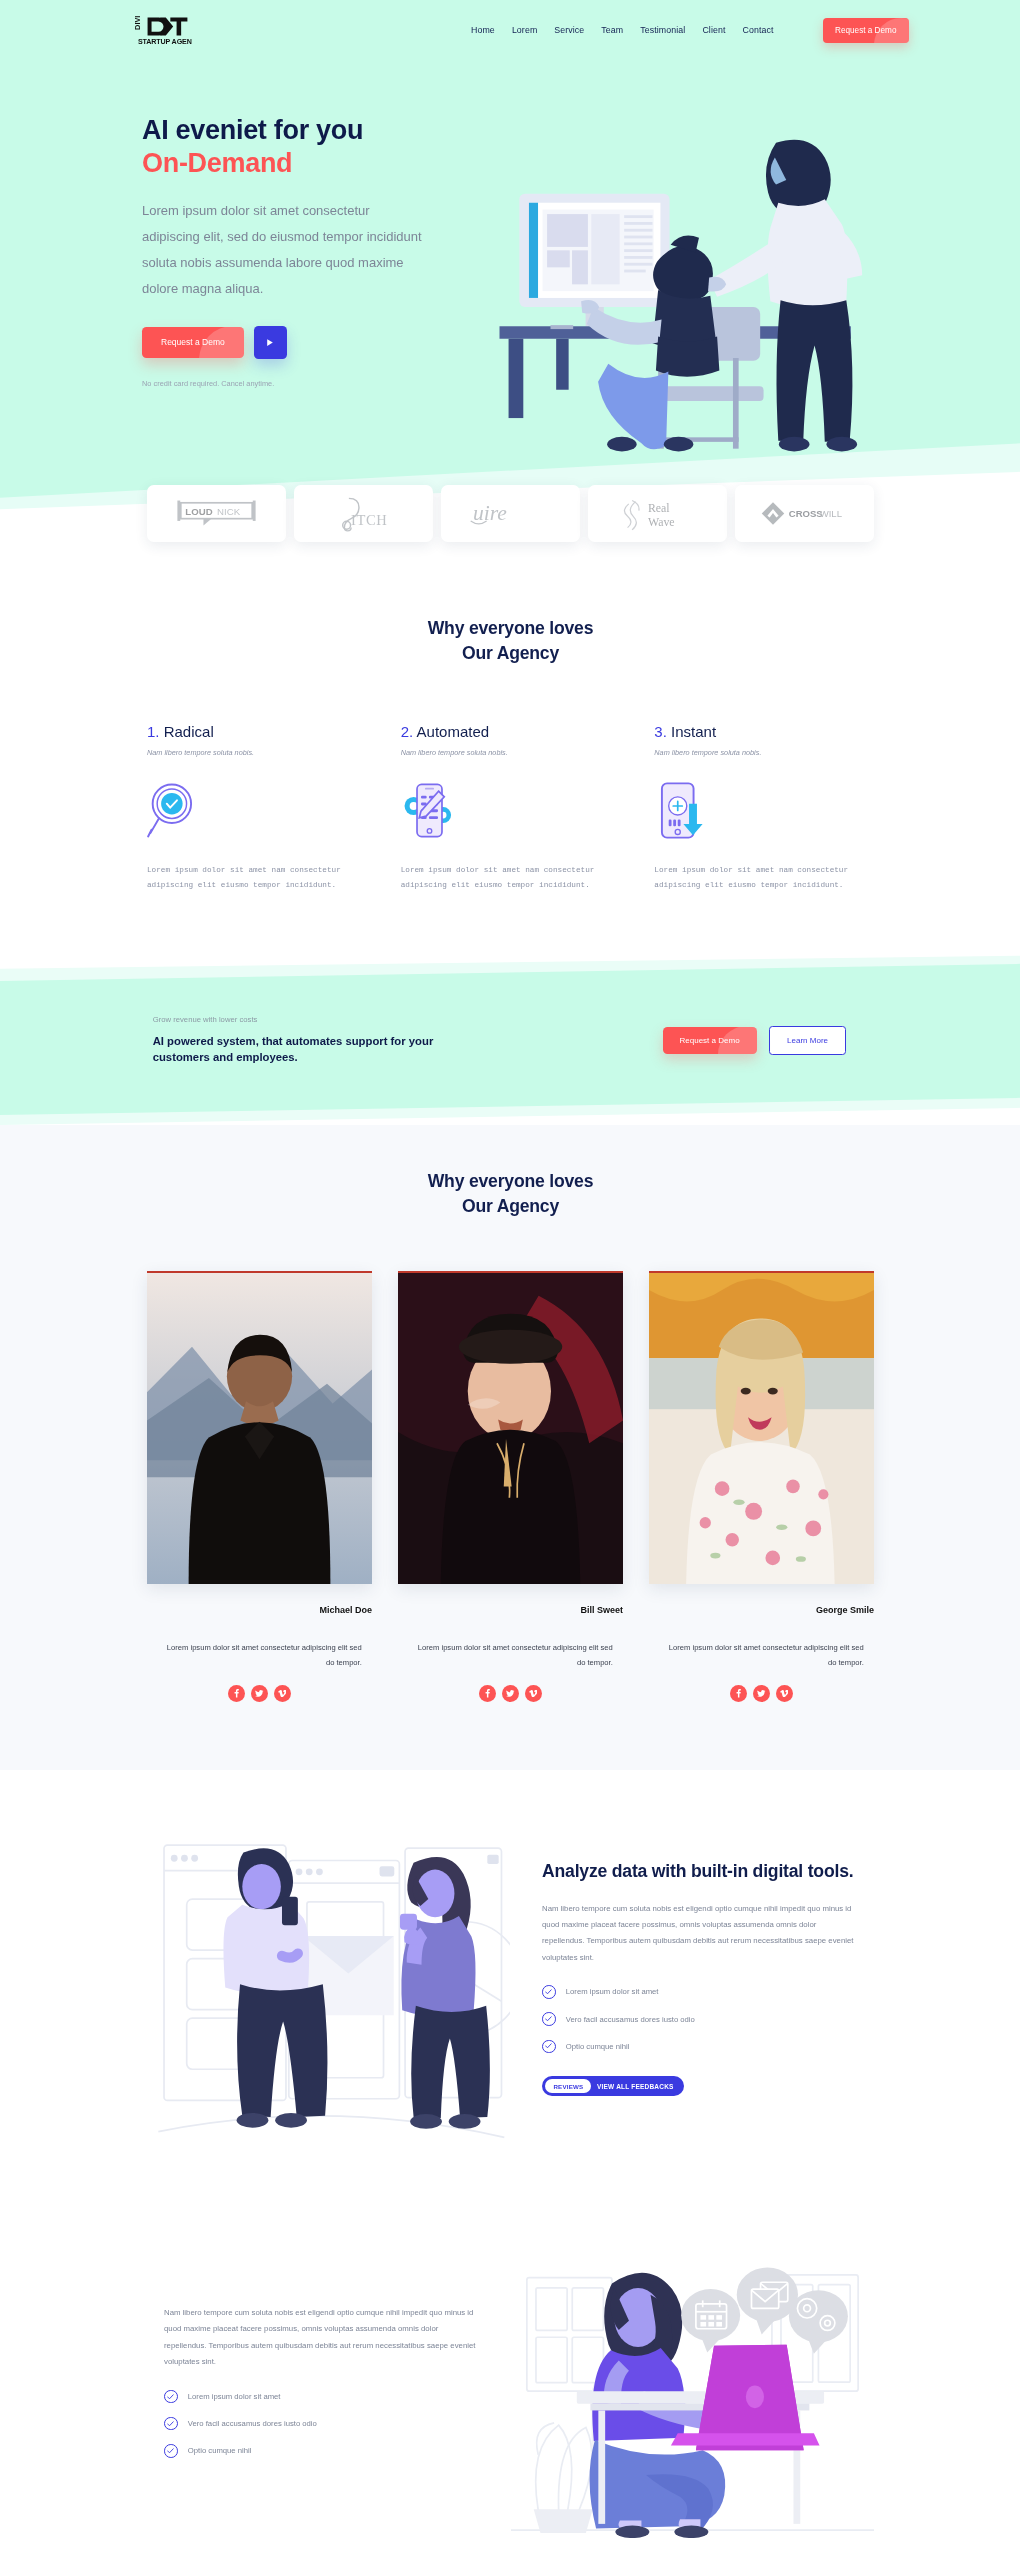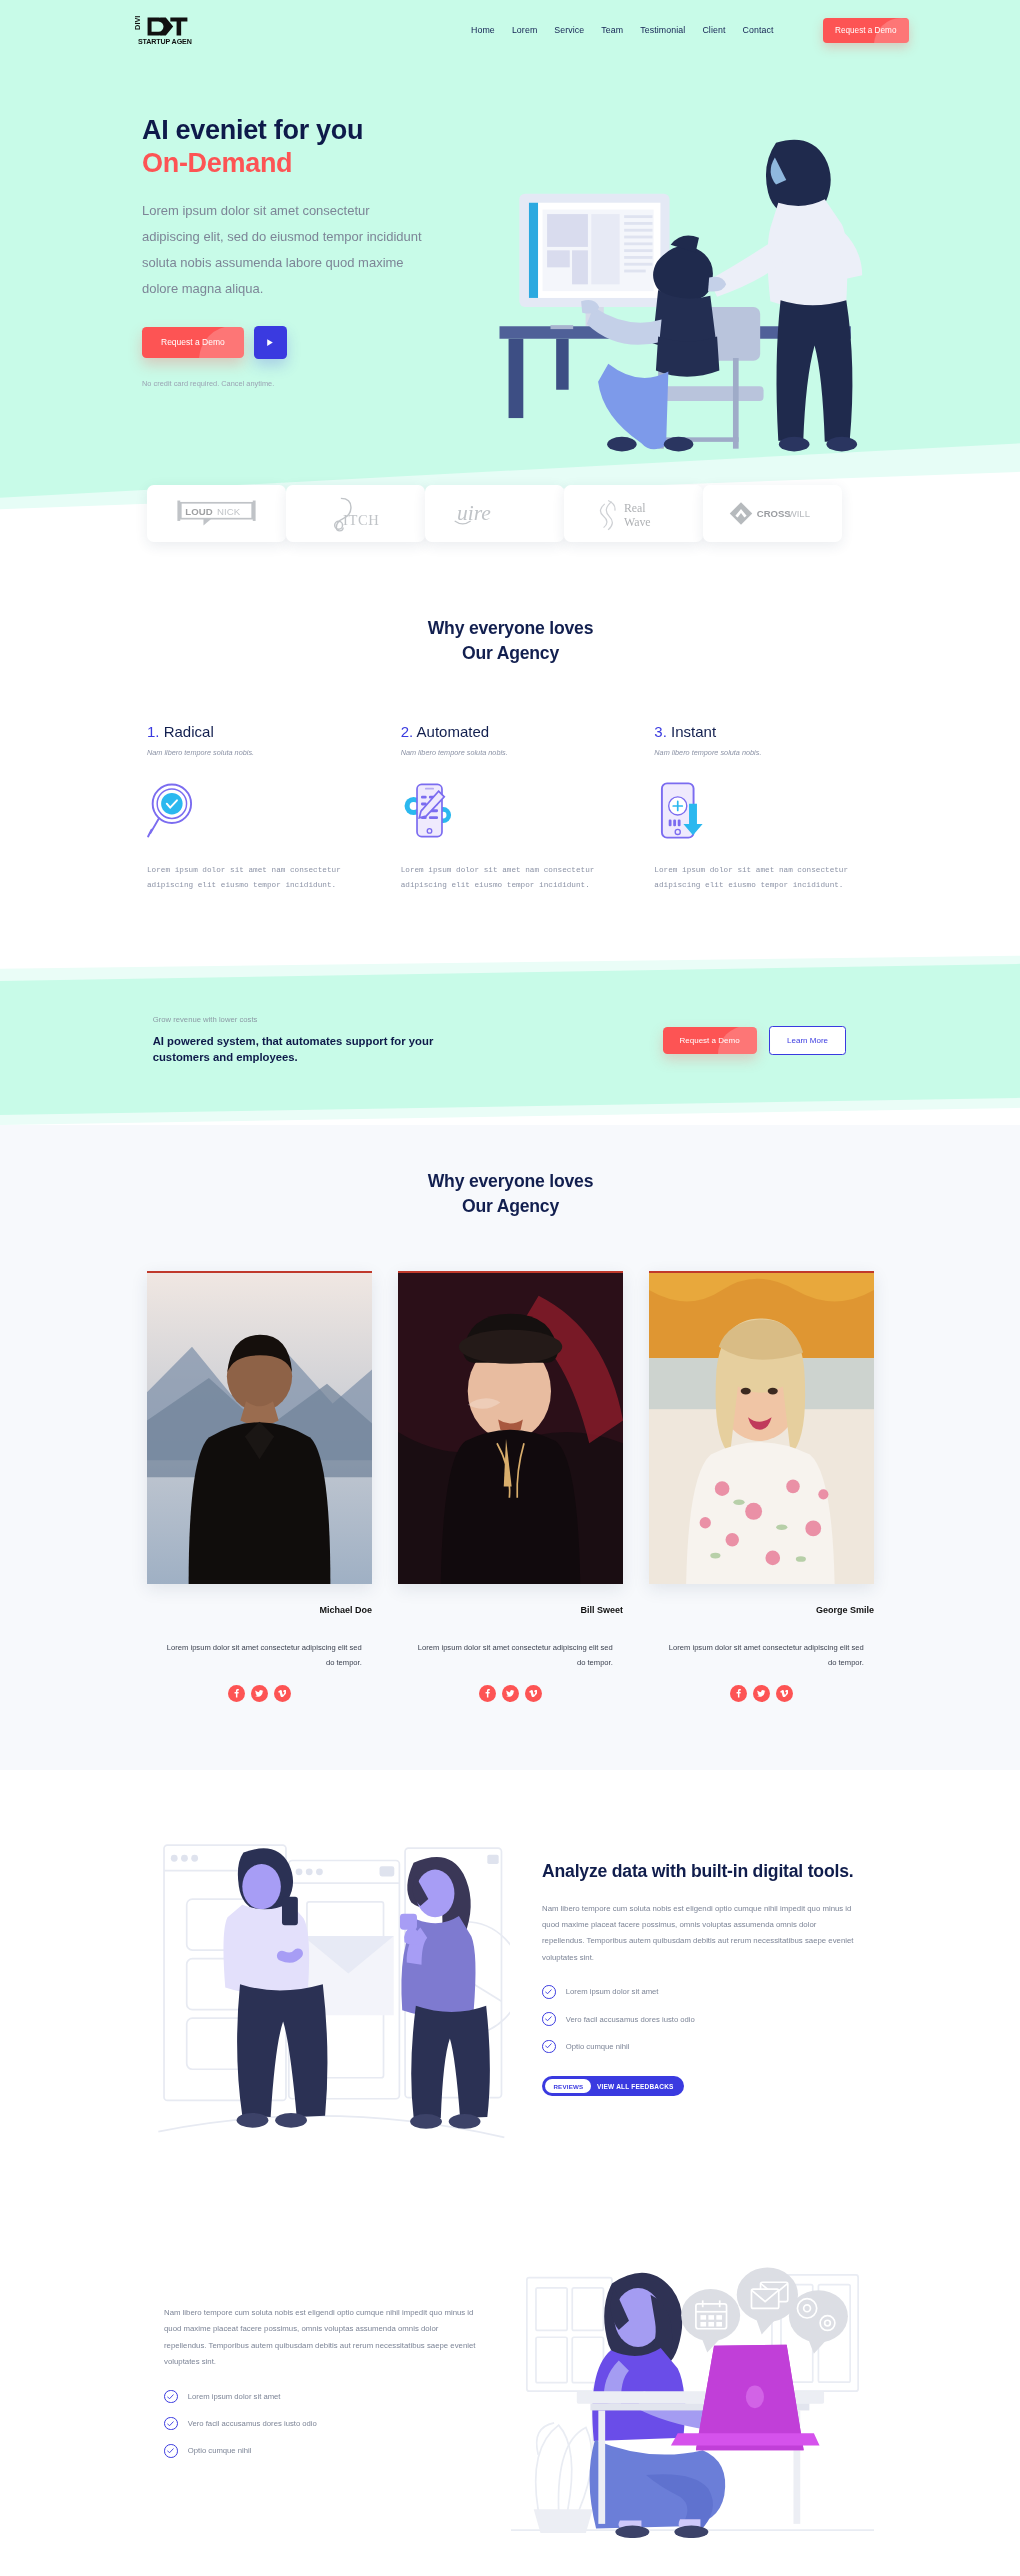--- a/index.html
+++ b/index.html
@@ -85,21 +85,21 @@
     background: #3a3ae0; color: #fff; cursor: pointer;
     display: flex; align-items: center; justify-content: center;
     box-shadow: 0 6.8px 13.6px rgba(58,58,224,.22);
   }
   .hero-note { margin-top: 20.4px; font-size: 7.4px; color: #9aa3b3; }
   .hero-right { flex: 1; position: relative; padding-left: 11.3px; padding-top: 5.7px; }
   .hero-art { width: 397px; height: 340px; margin-left: 5.7px; }
 
   
   .logos-section { position: relative; z-index: 6; margin-top: -79px; padding-bottom: 40px; }
-  .logos-row { display: flex; justify-content: flex-start; padding: 0 28px; }
+  .logos-row { display: flex; justify-content: space-between; padding: 0 28px; }
   .logo-card {
     width: 139px; height: 57px; background: #fff; border-radius: 6.8px;
     box-shadow: 0 3.4px 12.5px rgba(35,50,90,.09);
     display: flex; align-items: center; justify-content: center;
   }
   .logo-card svg { display:block; opacity:.62; }
 
   
   .features { background: #fff; padding: 34px 0 62px; }
   .sec-title {

